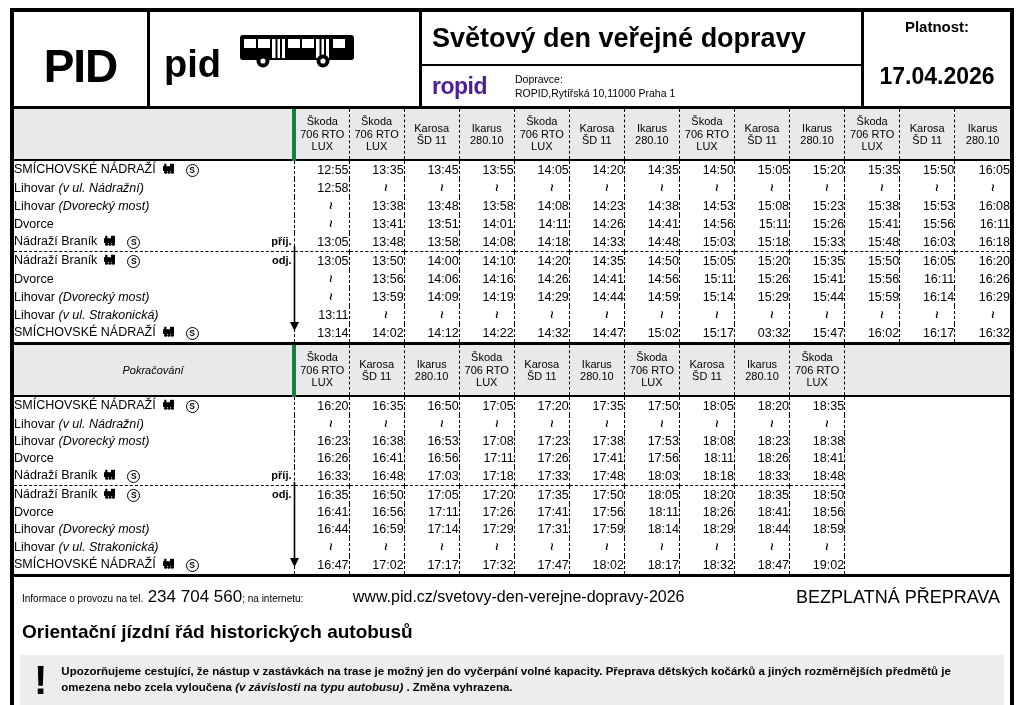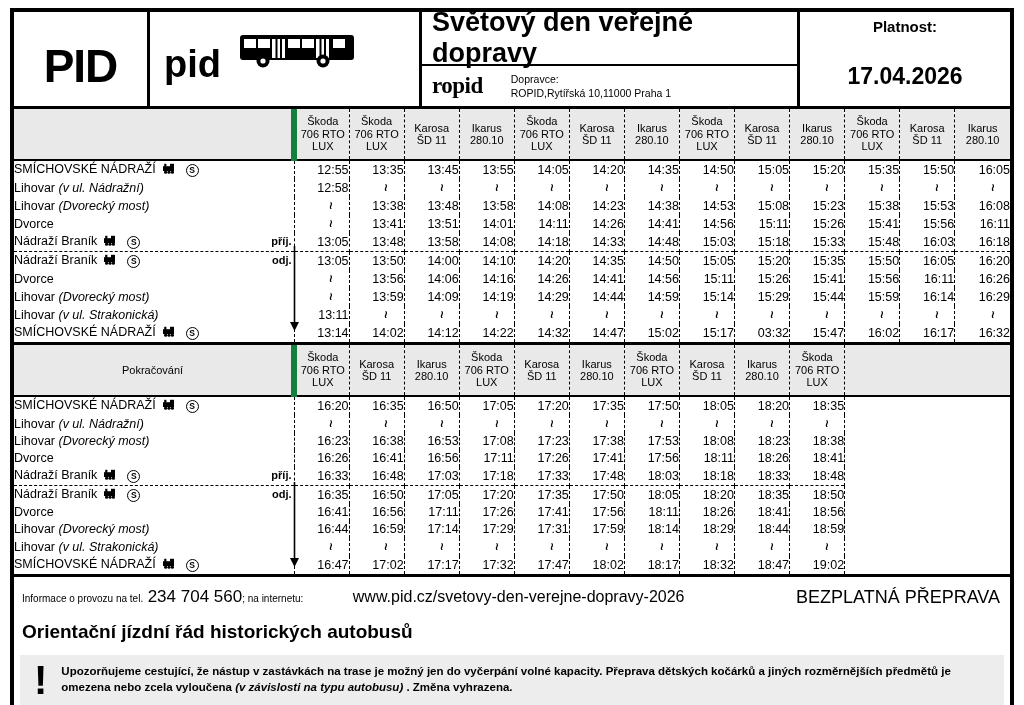--- a/index.html
+++ b/index.html
@@ -10,35 +10,35 @@
   .masthead{display:flex;height:94px;border-bottom:3px solid #000;}
   .pid-box{width:133px;border-right:3px solid #000;display:flex;align-items:center;justify-content:center;}
   .pid-big{font-size:46px;font-weight:800;letter-spacing:-1px;margin-top:14px;}
   .logo-box{width:255px;border-right:3px solid #000;display:flex;align-items:center;gap:18px;padding-left:14px;}
   .pid-small{font-size:38px;font-weight:800;letter-spacing:0;margin-top:10px;}
   .bus-ic{margin-top:-14px;}
   .title-box{flex:1;display:flex;flex-direction:column;border-right:3px solid #000;justify-content:flex-end;}
   .title-row{height:52px;display:flex;align-items:center;padding-left:10px;border-bottom:2px solid #000;}
   .title-row span{font-size:27px;font-weight:bold;}
   .op-row{flex:1;display:flex;align-items:center;gap:12px;padding-left:10px;}
-  .ropid{color:#000000;font-size:23px;font-weight:800;letter-spacing:-0.5px;font-family:Liberation Serif, serif;}
+  .ropid{color:#4c1d95;font-size:23px;font-weight:800;letter-spacing:-0.5px;}
   .op-text{font-size:10.5px;line-height:14px;margin-left:16px;}
-  .validity-box{width:210px;text-align:center;}
+  .validity-box{width:146px;text-align:center;}
   .v-label{font-size:15px;font-weight:bold;margin-top:6px;}
   .v-value{font-size:23px;font-weight:bold;margin-top:28px;}
 
   
   .table-wrap{position:relative;border-bottom:3px solid #000;}
   table.tt{border-collapse:collapse;table-layout:fixed;width:100%;}
   table.tt th,table.tt td{padding:0;overflow:hidden;white-space:nowrap;}
   table.tt thead th{height:50px;background:#e9e9e9;font-weight:normal;font-size:11px;
     line-height:12.5px;white-space:pre-line;vertical-align:middle;text-align:center;
     border-bottom:2px solid #000;}
-  th.corner{text-align:left;padding-left:8px;font-weight:bold;font-size:13px;
-    border-right:6px solid #15803d;}
+  th.corner{text-align:left;padding-left:8px;font-weight:bold;font-style:italic;font-size:13px;
+    border-right:4px solid #15803d;}
   th.veh{border-left:1px dashed #000;}
   th.ghost,td.ghost{background:#fff;border:none;}
   table.tt tbody td{height:17px;font-size:12.5px;line-height:17px;}
   td.time{text-align:right;padding-right:5px;border-left:1px dashed #000;}
   td.station{text-align:left;padding-left:8px;}
   .edge{border-right:1px dashed #000;}
   tr.dep-row td:not(.ghost){border-top:1px dashed #000;}
   .st-note{font-style:italic;}
   .tag{float:right;font-weight:bold;font-size:11px;padding-right:2px;}
   .icw{display:inline-block;margin-left:7px;vertical-align:-1px;}

